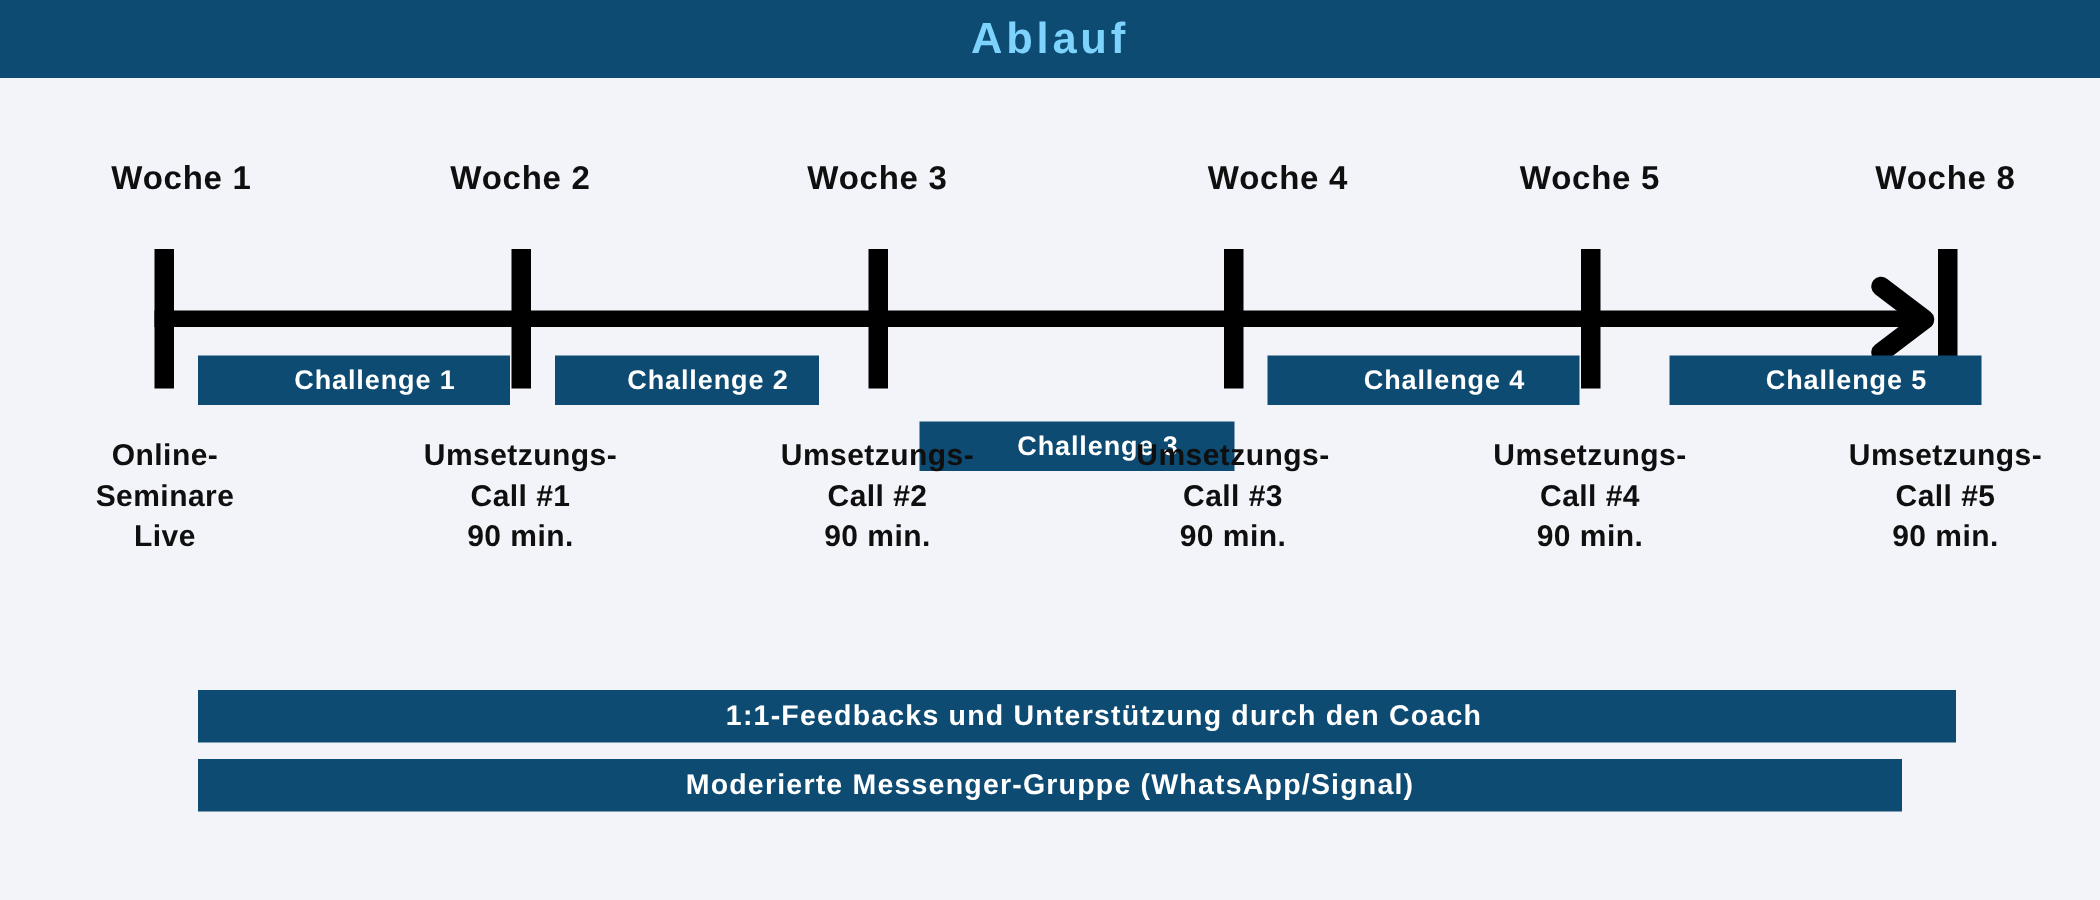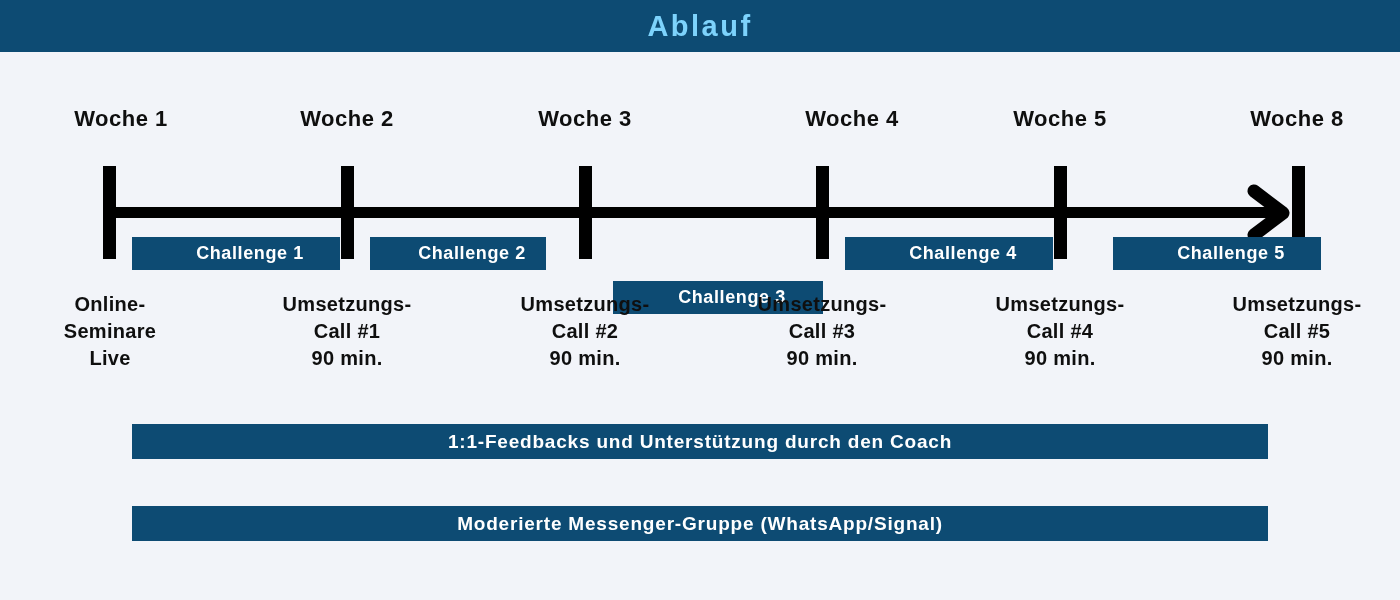--- a/index.html
+++ b/index.html
@@ -128,21 +128,21 @@
     background: #0d4b73;
     color: #ffffff;
     font-size: 19px;
     font-weight: 700;
     letter-spacing: 0.8px;
     display: flex;
     align-items: center;
     justify-content: center;
     white-space: nowrap;
   }
-  .bar.b1 { top: 424px; }
+  .bar.b1 { top: 460px; padding-left: 36px; }
   .bar.b2 { top: 506px; }
 </style>
 </head>
 <body>
 
 <div class="canvas">
 
   <div class="header">
     <div class="title">Ablauf</div>
   </div>

